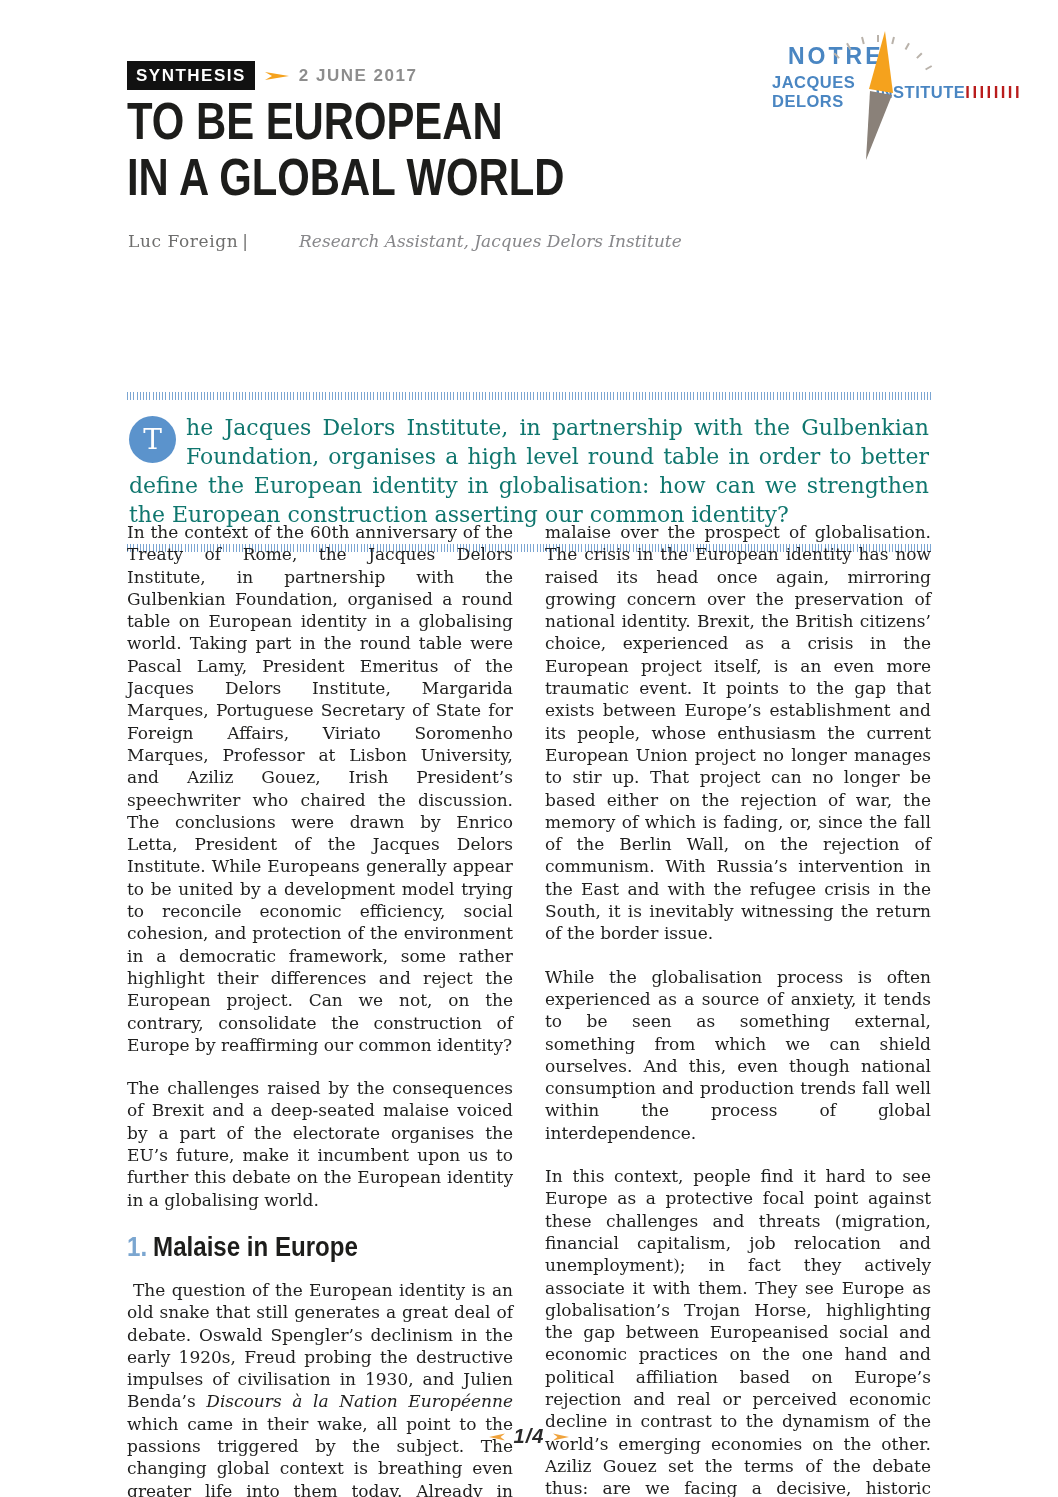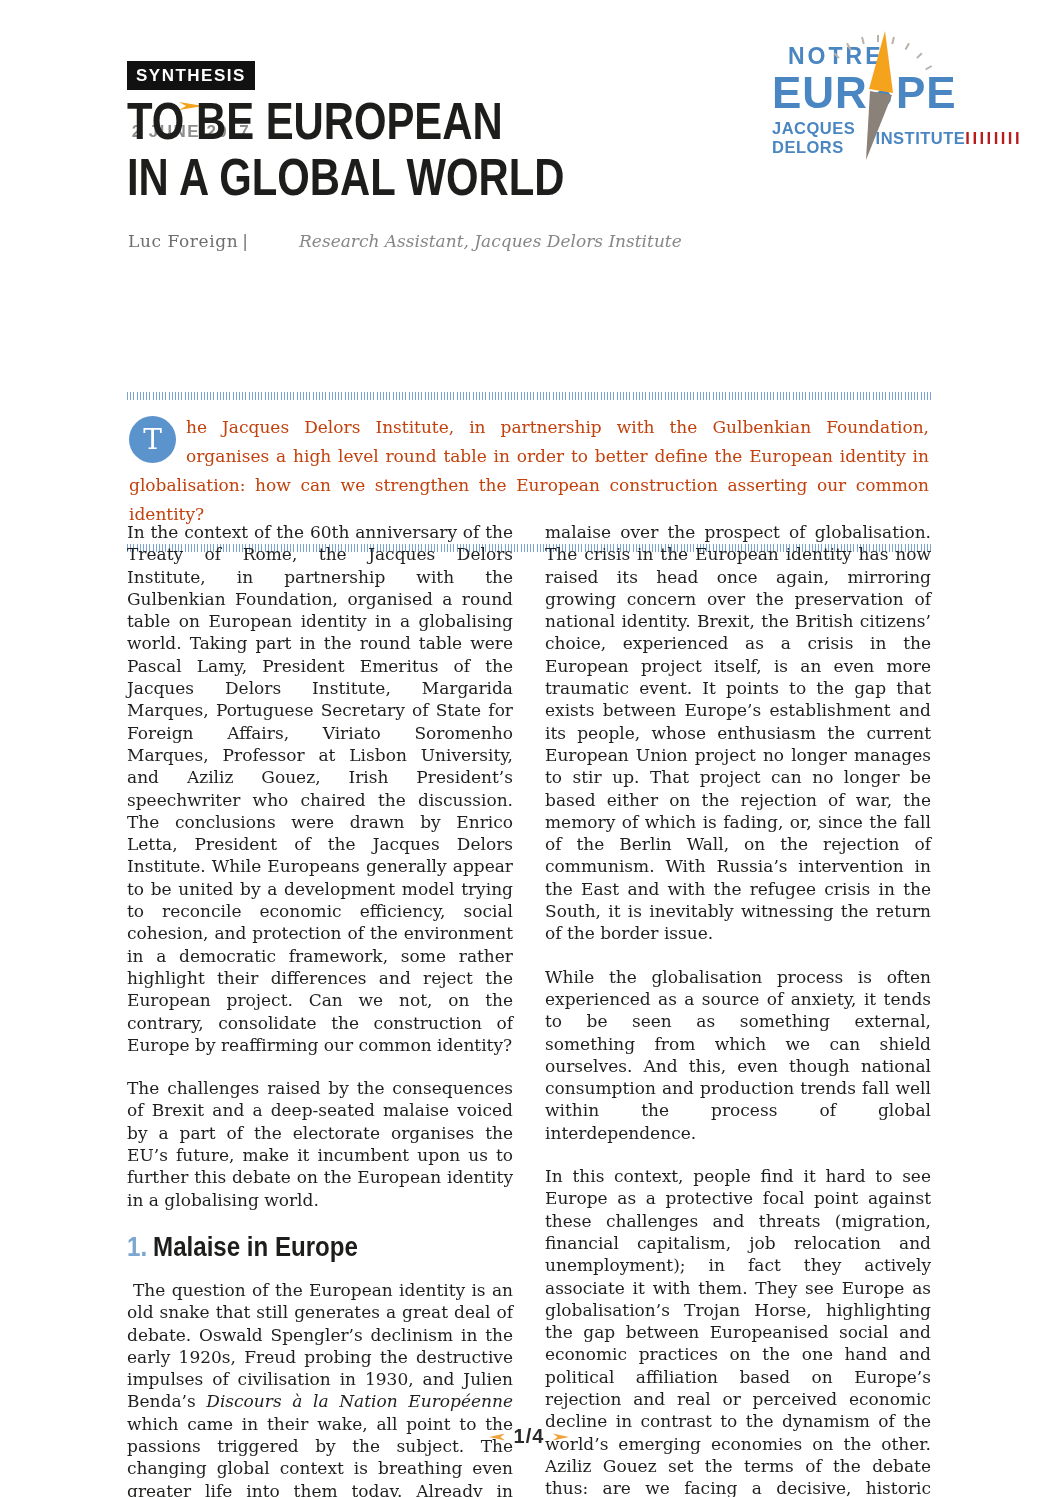--- a/index.html
+++ b/index.html
@@ -10,21 +10,20 @@
     background:#ffffff;
     font-family:"DejaVu Serif", serif;
     color:#1f1f1e;
     overflow:hidden;
   }
   
   .badge-row {
     position:absolute; top:61px; left:127px;
     display:flex; align-items:center; gap:10px;
     font-family:"Liberation Sans", sans-serif;
-    flex-direction:column;
   }
   .badge {
     background:#111111; color:#ffffff;
     font-weight:700; font-size:17px; letter-spacing:1.5px;
     padding:5px 9px 4px 9px;
   }
   .badge-arrow { display:block; }
   .date { color:#8d8d8d; font-weight:700; font-size:17px; letter-spacing:1.5px; }
 
   .title {
@@ -62,21 +61,21 @@
     background:repeating-linear-gradient(to right, #7aa5d2 0 1px, transparent 1px 3.2px);
   }
   .intro-body { padding:13px 2px 15px 2px; }
   .dropcap {
     float:left; width:47px; height:47px; border-radius:50%;
     background:#5b93cc; color:#ffffff;
     font-size:28px; line-height:47px; text-align:center;
     margin:3px 10px 2px 0;
   }
   .intro-text {
-    color:#c2410c; font-size:17px; line-height:29px;
+    color:#0f766e; font-size:22px; line-height:29px;
     text-align:justify;
   }
 
   
   .columns {
     position:absolute; top:521px; left:127px; width:804px;
     display:flex; gap:32px;
   }
   .col { width:386px; }
   .col p {
@@ -91,21 +90,21 @@
     white-space:nowrap;
   }
   .section-number { color:#7ba6d0; margin-right:7px; }
   .section-label { color:#1d1d1b; }
   .indent-first { text-indent:6px; }
   .italic { font-style:italic; }
 
   
   .footer {
     position:absolute; top:1425px; left:0; width:100%;
-    display:flex; align-items:center; justify-content:center; gap:9px;
+    display:flex; align-items:center; justify-content:center; gap:9px;font-style:italic;
   }
   .page-indicator {
     font-family:"Liberation Sans", sans-serif;
     font-weight:700; font-size:20px; color:#2a2a2a; letter-spacing:1px;
   }
   .footer-arrow { display:block; cursor:pointer; }
 </style>
 </head>
 <body>
 
@@ -114,25 +113,20 @@
   <div class="badge-row">
     <span class="badge">SYNTHESIS</span>
     <svg class="badge-arrow" width="24" height="12" viewBox="0 0 24 12">
       <polygon points="0,2 24,6 0,10 7,6" fill="#f5a21d"></polygon>
     </svg>
     <span class="date">2 JUNE 2017</span>
   </div>
 
   <div class="logo">
     <div class="logo-notre">NOTRE</div>
-    <div class="logo-europe">
-      <span>EUR</span>
-      <span class="logo-dot"></span>
-      <span>PE</span>
-    </div>
     <div class="logo-sub">
       <span>JACQUES DELORS</span>
       <span class="logo-sub-gap"></span>
       <span>INSTITUTE</span>
       <span class="logo-ticks">IIIIIIII</span>
     </div>
     <svg class="compass-svg" width="122" height="145" viewBox="0 0 122 145">
 
       <g stroke="#b9b2aa" stroke-width="2">
         <line x1="21.1" y1="31.1" x2="16.2" y2="26.2"></line>

